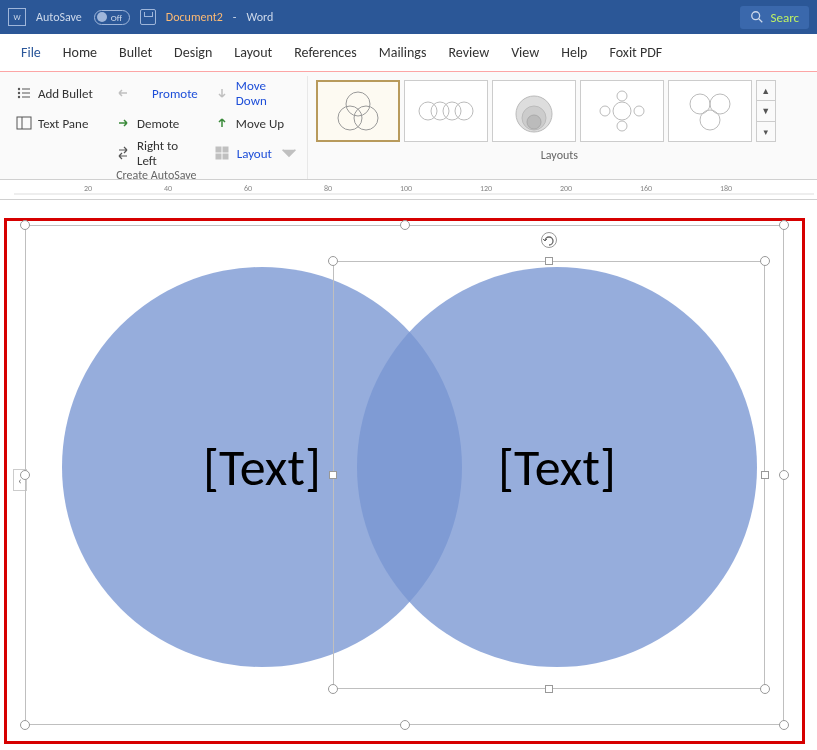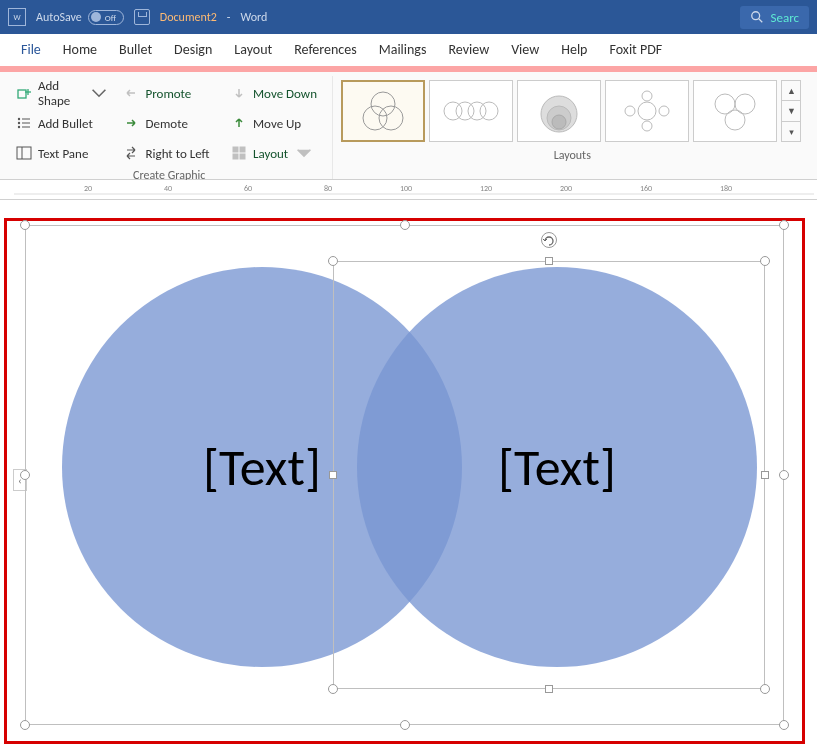--- a/index.html
+++ b/index.html
@@ -1,44 +1,44 @@
 <!DOCTYPE html>
 <html><head>
 <meta charset="utf-8">
 <style>
   * { box-sizing: border-box; margin: 0; padding: 0; font-family: "Segoe UI", Calibri, Arial, sans-serif; }
   body { width: 817px; height: 750px; background: #fff; overflow: hidden; position: relative; }
 
   
   .titlebar { height: 34px; background: #2b5797; display: flex; align-items: center; color: #cdd9eb; font-size: 12px; padding: 0 8px; gap: 10px; }
   .titlebar .app-icon { width: 18px; height: 18px; border: 1px solid #9fb6da; display:flex;align-items:center;justify-content:center;font-size:8px;color:#cdd9eb;}
-  .titlebar .autosave { display:flex;align-items:center;gap:6px;}
+  .titlebar .autosave { display:flex;align-items:center;gap:12px;}
   .titlebar .toggle { width:36px;height:15px;border:1px solid #9fb6da;border-radius:8px;position:relative;display:flex;align-items:center;}
   .titlebar .toggle .knob{width:10px;height:10px;border-radius:50%;background:#9fb6da;margin-left:2px;}
   .titlebar .toggle .txt{font-size:9px;color:#cdd9eb;margin-left:4px;}
   .titlebar .save-icon{width:16px;height:16px;border:1px solid #9fb6da;border-radius:2px;position:relative;}
   .titlebar .save-icon:before{content:"";position:absolute;top:2px;left:3px;width:7px;height:4px;border:1px solid #9fb6da;border-top:none;}
   .titlebar .docname{color:#fdba74;}
   .titlebar .app{color:#cdd9eb;}
   .titlebar .search{margin-left:auto;display:flex;align-items:center;gap:6px;background:#3a68ac;padding:4px 10px;border-radius:3px;}
   .titlebar .search svg{width:14px;height:14px;}
-  .titlebar .search span{color:#5eead4;font-size:13px;}
-
-  
-  .menubar{height:38px;background:#fff;display:flex;align-items:center;padding:0 10px;gap:0;border-bottom:6px solid #fca5a5;}
+  .titlebar .search span{color:#bef264;font-size:13px;}
+
+  
+  .menubar{height:38px;background:#fff;display:flex;align-items:center;padding:0 10px;gap:0;border-bottom:1px solid #fca5a5;}
   .menubar .tab{padding:0 11px;height:38px;line-height:38px;font-size:14px;color:#333;cursor:default;}
   .menubar .tab.file{color:#2b579a;}
 
   
   .ribbon{background:#fafafa;border-bottom:1px solid #d0d0d0;display:flex;padding:4px 6px 0 6px;height:108px;}
   .group{display:flex;flex-direction:column;border-right:1px solid #e8e8e8;padding:0 6px;}
   .group-body{flex:1;display:flex;flex-direction:column;gap:4px;padding-top:4px;}
   .group-label{text-align:center;font-size:12px;color:#666;padding:2px 0 4px 0;}
   .rbtn{display:flex;align-items:center;gap:6px;font-size:13px;color:#333;height:26px;padding:0 4px;}
-  .rbtn.disabled{color:#14532d;}
+  .rbtn.disabled{color:#1d4ed8;justify-content:space-between;}
   .rbtn.disabled svg *{stroke:#c0c0c0;fill:#c0c0c0;}
   .rbtn svg{width:16px;height:16px;flex-shrink:0;}
   .dd{width:10px;height:10px;margin-left:2px;}
   .layouts-body{display:flex;align-items:center;gap:4px;padding:4px 2px;}
   .layout-thumb{width:84px;height:62px;border:1px solid #ccc;display:flex;align-items:center;justify-content:center;background:#fff;}
   .layout-thumb.selected{border:2px solid #b89a5c;background:#fdfaf2;}
   .layout-scroll{width:20px;display:flex;flex-direction:column;border:1px solid #ccc;height:62px;}
   .layout-scroll div{flex:1;display:flex;align-items:center;justify-content:center;border-bottom:1px solid #ccc;font-size:9px;color:#555;}
   .layout-scroll div:last-child{border-bottom:none;}
 
@@ -98,31 +98,20 @@
   <div class="tab">Help</div>
   <div class="tab">Foxit PDF</div>
 </div>
 
 <div class="ribbon">
   <div class="group" style="flex-direction:column;">
     <div style="display:flex;flex:1;">
       <div class="group-body">
         <div class="rbtn">
           <svg viewBox="0 0 16 16">
-              <rect x="2" y="5" width="8" height="8" fill="none" stroke="#3a7" stroke-width="1.3"></rect>
-              <line x1="12" y1="4" x2="12" y2="10" stroke="#3a7" stroke-width="1.3"></line>
-              <line x1="9" y1="7" x2="15" y2="7" stroke="#3a7" stroke-width="1.3"></line>
-            </svg>
-          <span>Add Shape</span>
-          <svg class="dd" viewBox="0 0 10 10">
-              <path d="M1 3 L5 7 L9 3" fill="none" stroke="#666" stroke-width="1"></path>
-            </svg>
-        </div>
-        <div class="rbtn">
-          <svg viewBox="0 0 16 16">
               <circle cx="3" cy="4" r="1.2" fill="#555"></circle>
               <line x1="6" y1="4" x2="14" y2="4" stroke="#555"></line>
               <circle cx="3" cy="8" r="1.2" fill="#555"></circle>
               <line x1="6" y1="8" x2="14" y2="8" stroke="#555"></line>
               <circle cx="3" cy="12" r="1.2" fill="#555"></circle>
               <line x1="6" y1="12" x2="14" y2="12" stroke="#555"></line>
             </svg>
           <span>Add Bullet</span>
         </div>
         <div class="rbtn">
@@ -174,21 +163,21 @@
               <rect x="2" y="9" width="5" height="5" fill="none" stroke="#c0c0c0"></rect>
               <rect x="9" y="9" width="5" height="5" fill="none" stroke="#c0c0c0"></rect>
             </svg>
           <span>Layout</span>
           <svg class="dd" viewBox="0 0 10 10">
               <path d="M1 3 L5 7 L9 3" fill="none" stroke="#bbb" stroke-width="1"></path>
             </svg>
         </div>
       </div>
     </div>
-    <div class="group-label">Create Graphic</div>
+    <div class="group-label">Create AutoSave</div>
   </div>
 
   <div class="group" style="flex:1;border-right:none;">
     <div class="layouts-body">
       <div class="layout-thumb selected">
         <svg width="60" height="46" viewBox="0 0 60 46">
             <circle cx="30" cy="16" r="12" fill="none" stroke="#999"></circle>
             <circle cx="22" cy="30" r="12" fill="none" stroke="#999"></circle>
             <circle cx="38" cy="30" r="12" fill="none" stroke="#999"></circle>
           </svg>

